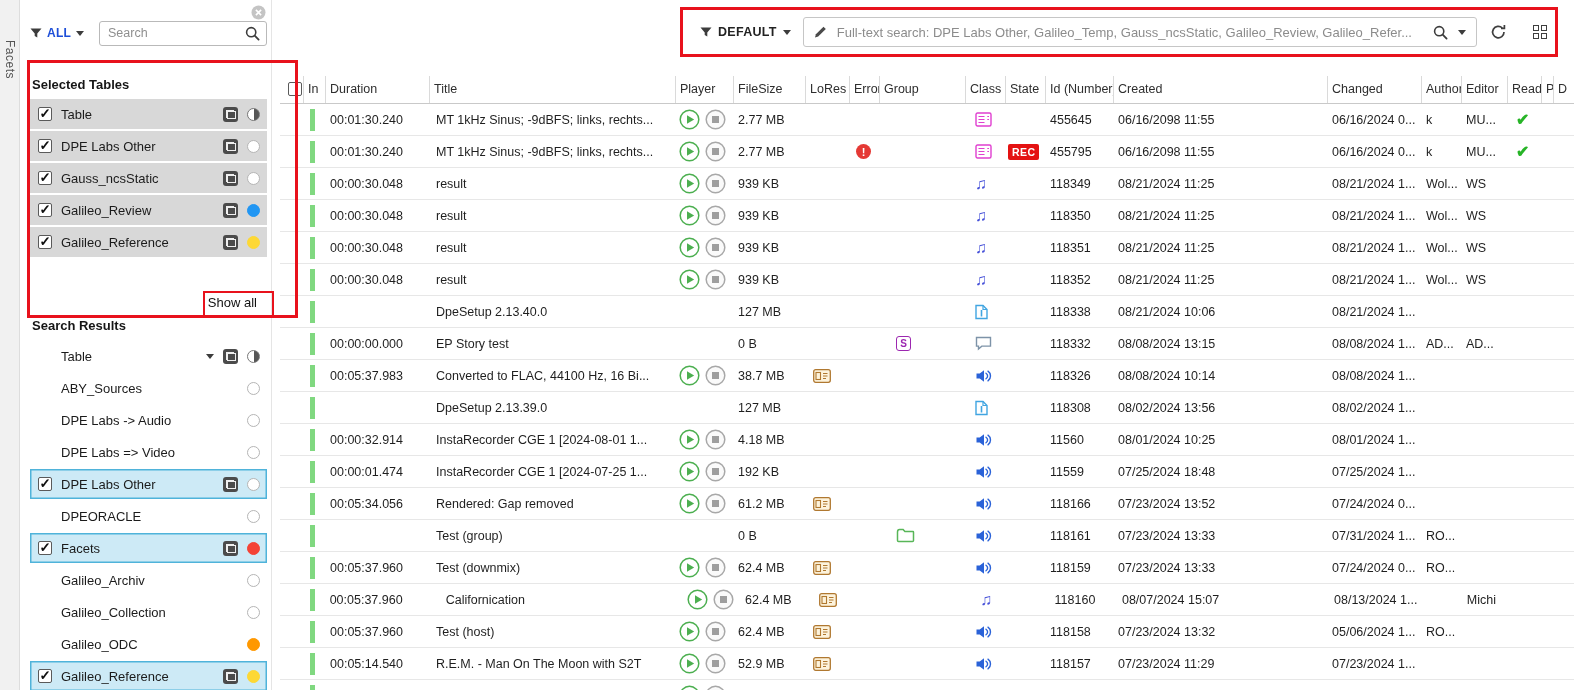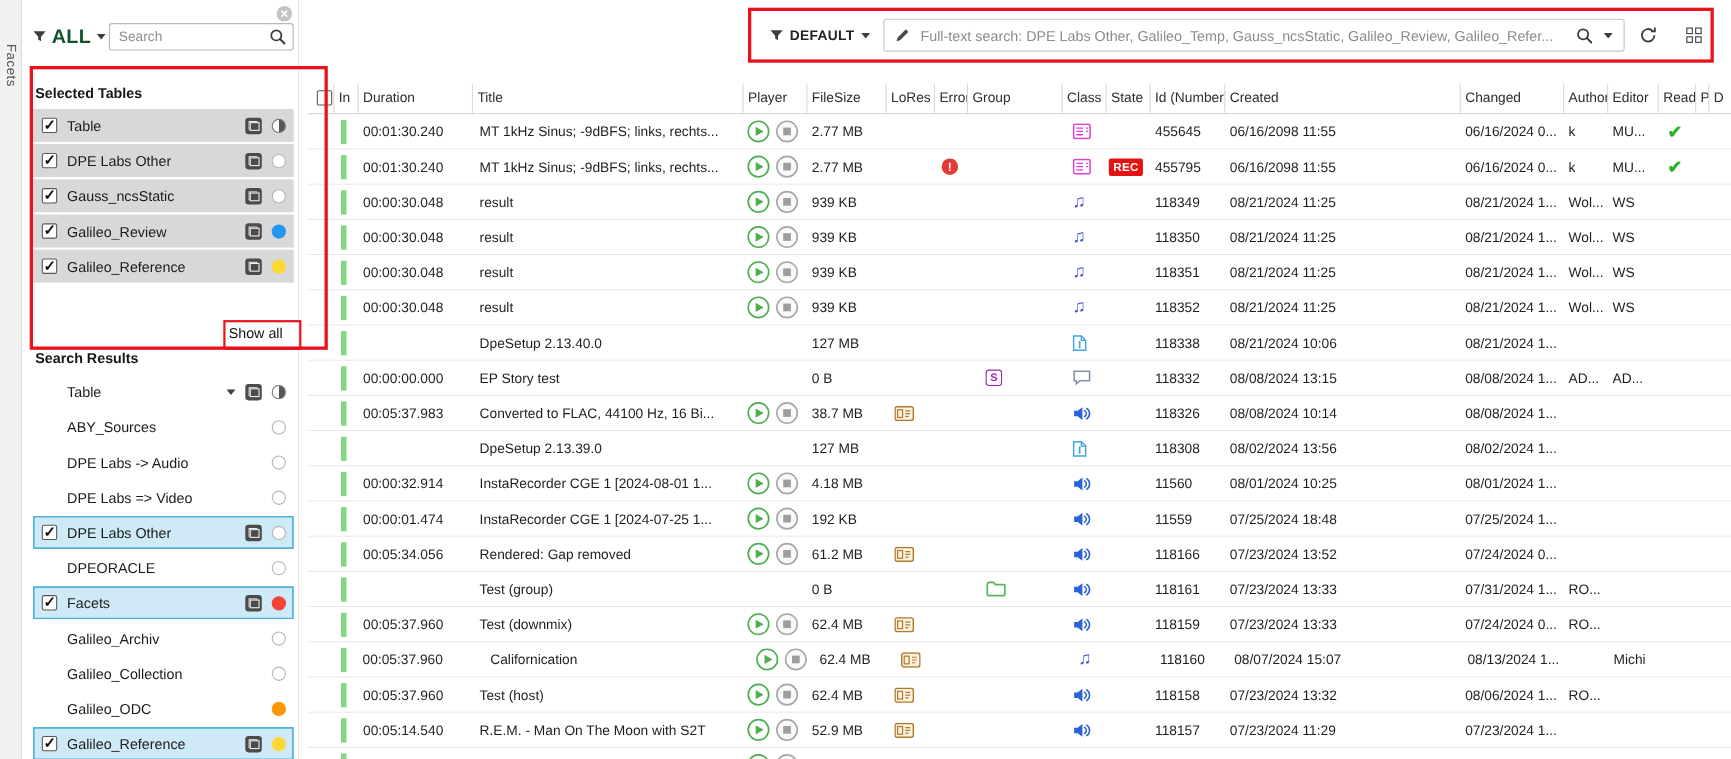--- a/index.html
+++ b/index.html
@@ -4,21 +4,21 @@
 <style>
 *{box-sizing:border-box;margin:0;padding:0}
 html,body{background:#fff}
 .app{position:relative;width:1574px;height:690px;overflow:hidden;background:#fff;font-family:"Liberation Sans",sans-serif;color:#1d1d1d}
 .facets-strip{position:absolute;left:0;top:0;width:20px;height:690px;background:#f1f1f1;border-right:1px solid #ddd;cursor:pointer}
 .facets-label{position:absolute;top:40px;left:3px;writing-mode:vertical-rl;font-size:12px;color:#555;letter-spacing:.5px}
 .sidebar{position:absolute;left:20px;top:0;width:252px;height:690px;background:#fff;border-right:1px solid #e5e5e5}
 .close-btn{position:absolute;top:5px;right:5px;cursor:pointer;line-height:0;background:none;border:0}
 .filter-row{position:absolute;top:20px;left:10px;right:4px;height:26px;display:flex;align-items:center}
 .all-filter{display:flex;align-items:center;gap:5px;cursor:pointer}
-.all-label{font-size:18px;font-weight:700;letter-spacing:.3px;color:#14532d}
+.all-label{font-size:12px;font-weight:700;letter-spacing:.3px;color:#1d4ed8}
 .caret{width:0;height:0;border-left:4px solid transparent;border-right:4px solid transparent;border-top:5px solid #3c3c3c;display:inline-block}
 .search-field{margin-left:auto;width:168px;height:25px;border:1px solid #b9b9b9;border-radius:3px;display:flex;align-items:center;background:#fff}
 .search-input{flex:1;min-width:0;border:0;outline:0;background:transparent;font:12.5px "Liberation Sans",sans-serif;color:#333;padding:0 2px 0 8px}
 .search-input::placeholder{color:#8f8f8f}
 .mag{margin-right:6px;line-height:0}
 .section-title{position:absolute;left:12px;font-size:13px;font-weight:700;color:#161616}
 #st-title{top:77px}
 #sr-title{top:318px}
 #selected-tables-list{position:absolute;top:99px;left:10px;right:4px}
 #search-results-list{position:absolute;top:341px;left:10px;right:4px}
@@ -915,21 +915,21 @@
           <div class="td td-class" style="width: 40px;">
             <span style="line-height:0"><svg width="17" height="16" viewBox="0 0 17 16">
                 <path d="M1.5 5.5h3.2L9 2.2v11.6L4.7 10.5H1.5z" fill="#2a62d8"></path>
                 <path d="M11 5.2c1 .7 1.6 1.7 1.6 2.8 0 1.1-.6 2.1-1.6 2.8" stroke="#2a62d8" stroke-width="1.4" fill="none" stroke-linecap="round"></path>
                 <path d="M13 3.2c1.6 1.1 2.5 2.8 2.5 4.8s-.9 3.7-2.5 4.8" stroke="#2a62d8" stroke-width="1.4" fill="none" stroke-linecap="round"></path>
               </svg></span>
           </div>
           <div class="td td-state" style="width: 40px;"></div>
           <div class="td td-id" style="width: 68px;">118158</div>
           <div class="td td-created" style="width: 214px;">07/23/2024 13:32</div>
-          <div class="td td-changed" style="width: 94px;">08/06/2024 1...</div>
+          <div class="td td-changed" style="width: 94px;">05/06/2024 1...</div>
           <div class="td td-author" style="width: 40px;">RO...</div>
           <div class="td td-editor" style="width: 46px;"></div>
           <div class="td td-read" style="width: 34px;"></div>
           <div class="td td-p" style="width: 12px;"></div>
           <div class="td td-d" style="width: 20px;"></div>
         </div>
         <div class="trow">
           <div class="td td-select" style="width: 24px;"></div>
           <div class="td td-in" style="width: 22px;">
             <span class="inbar"></span>

